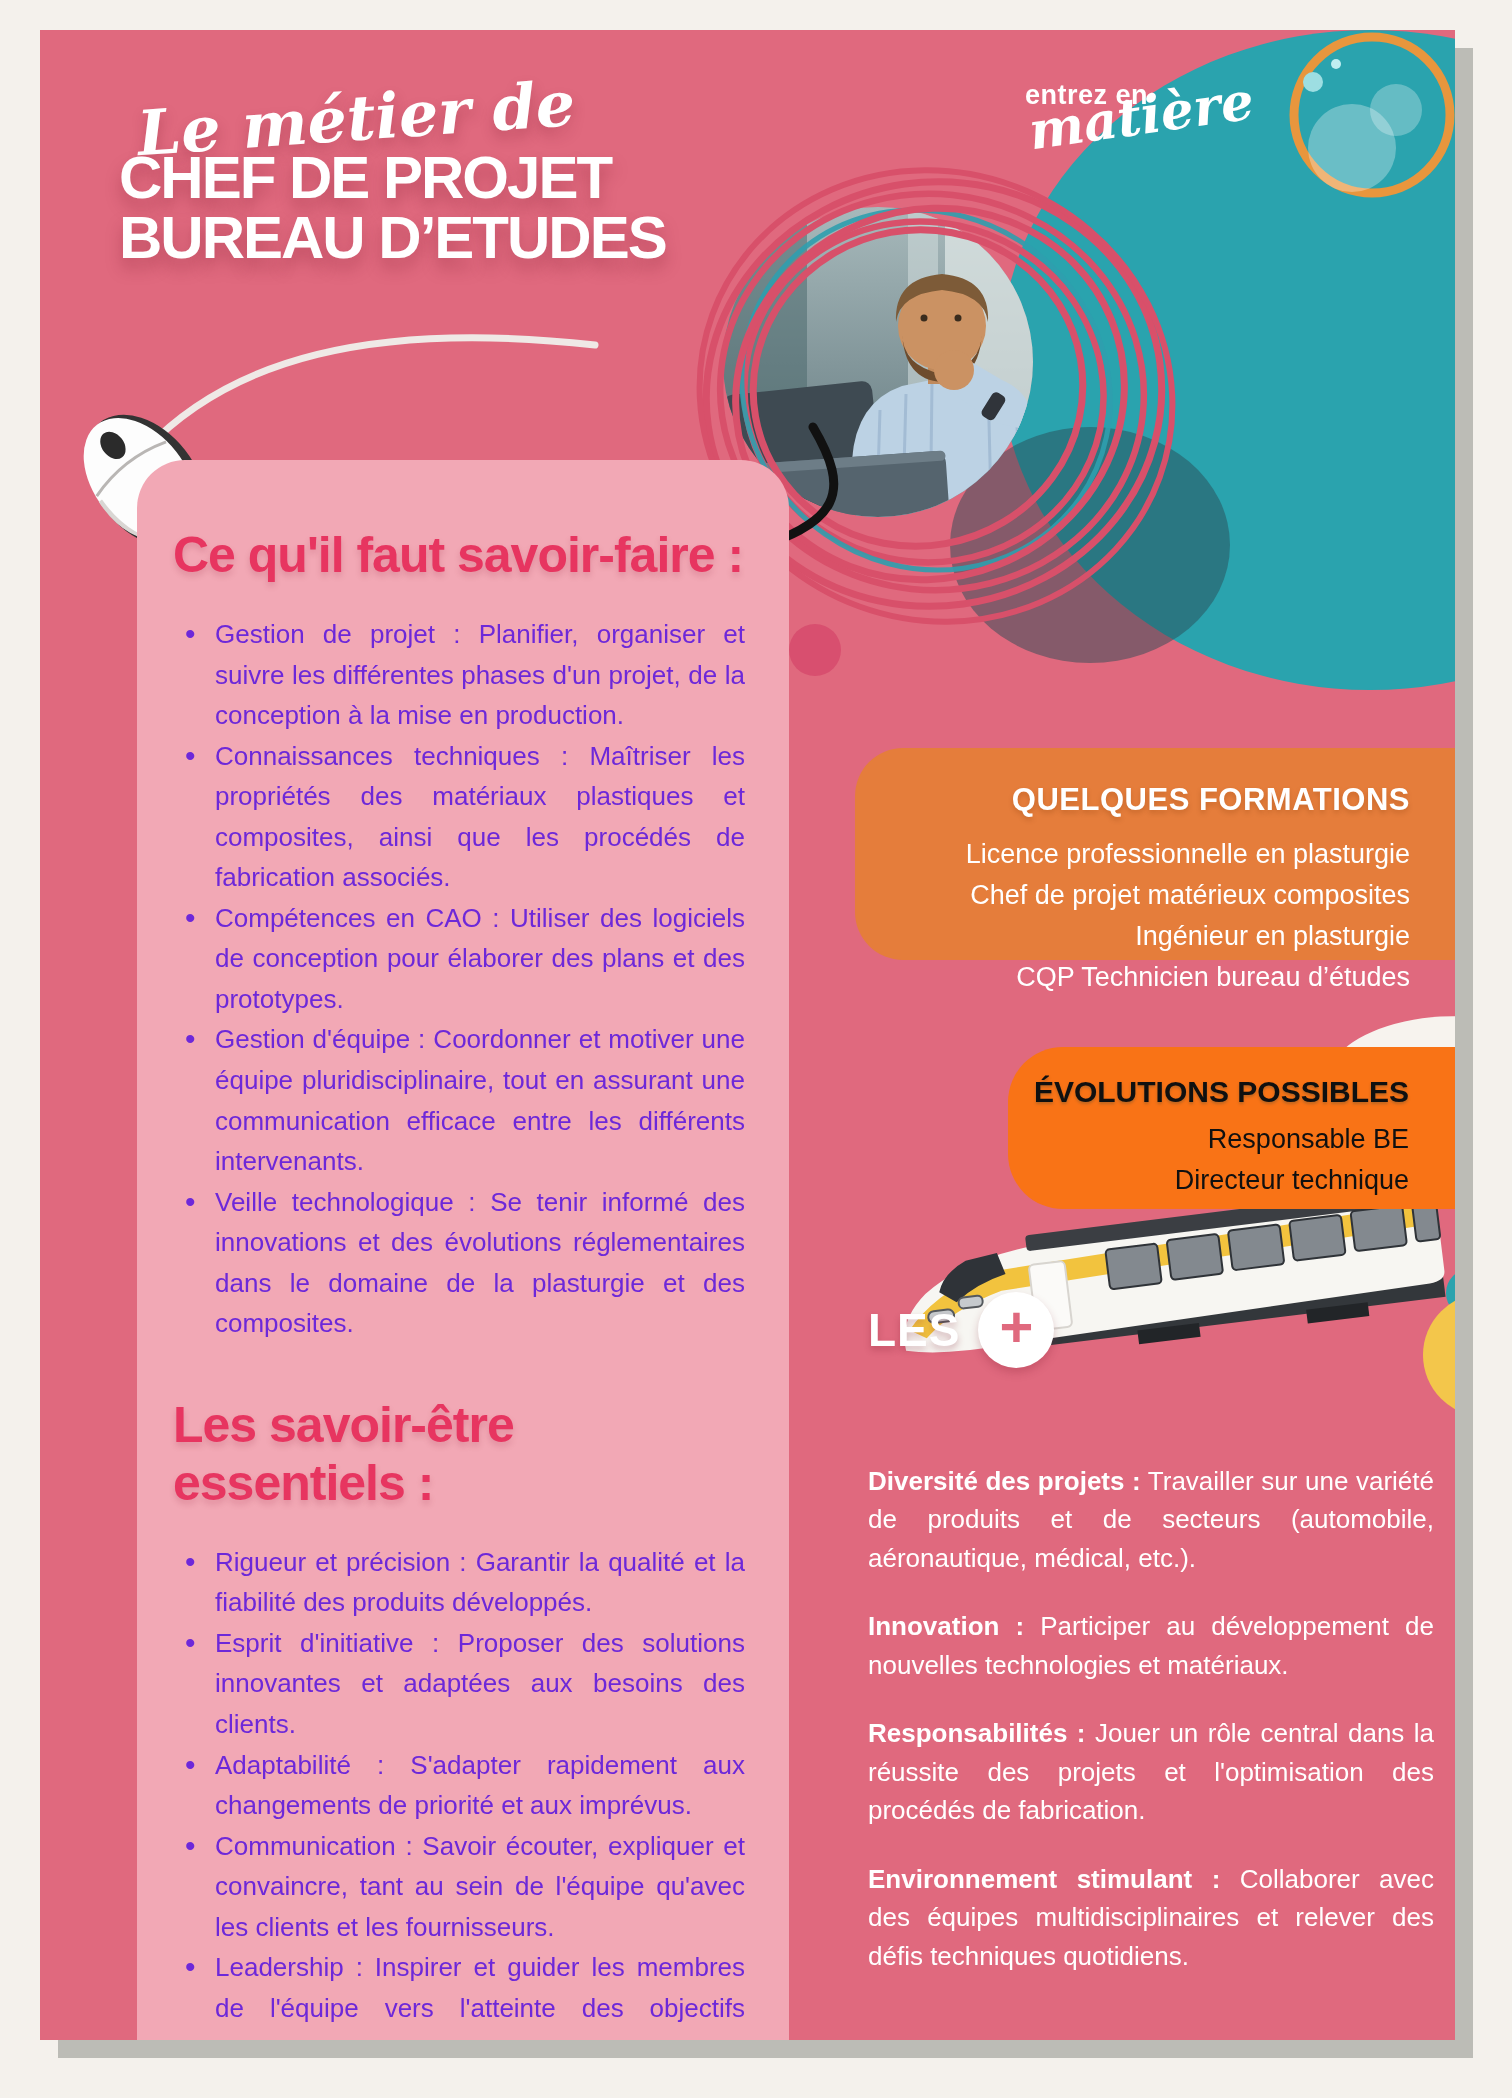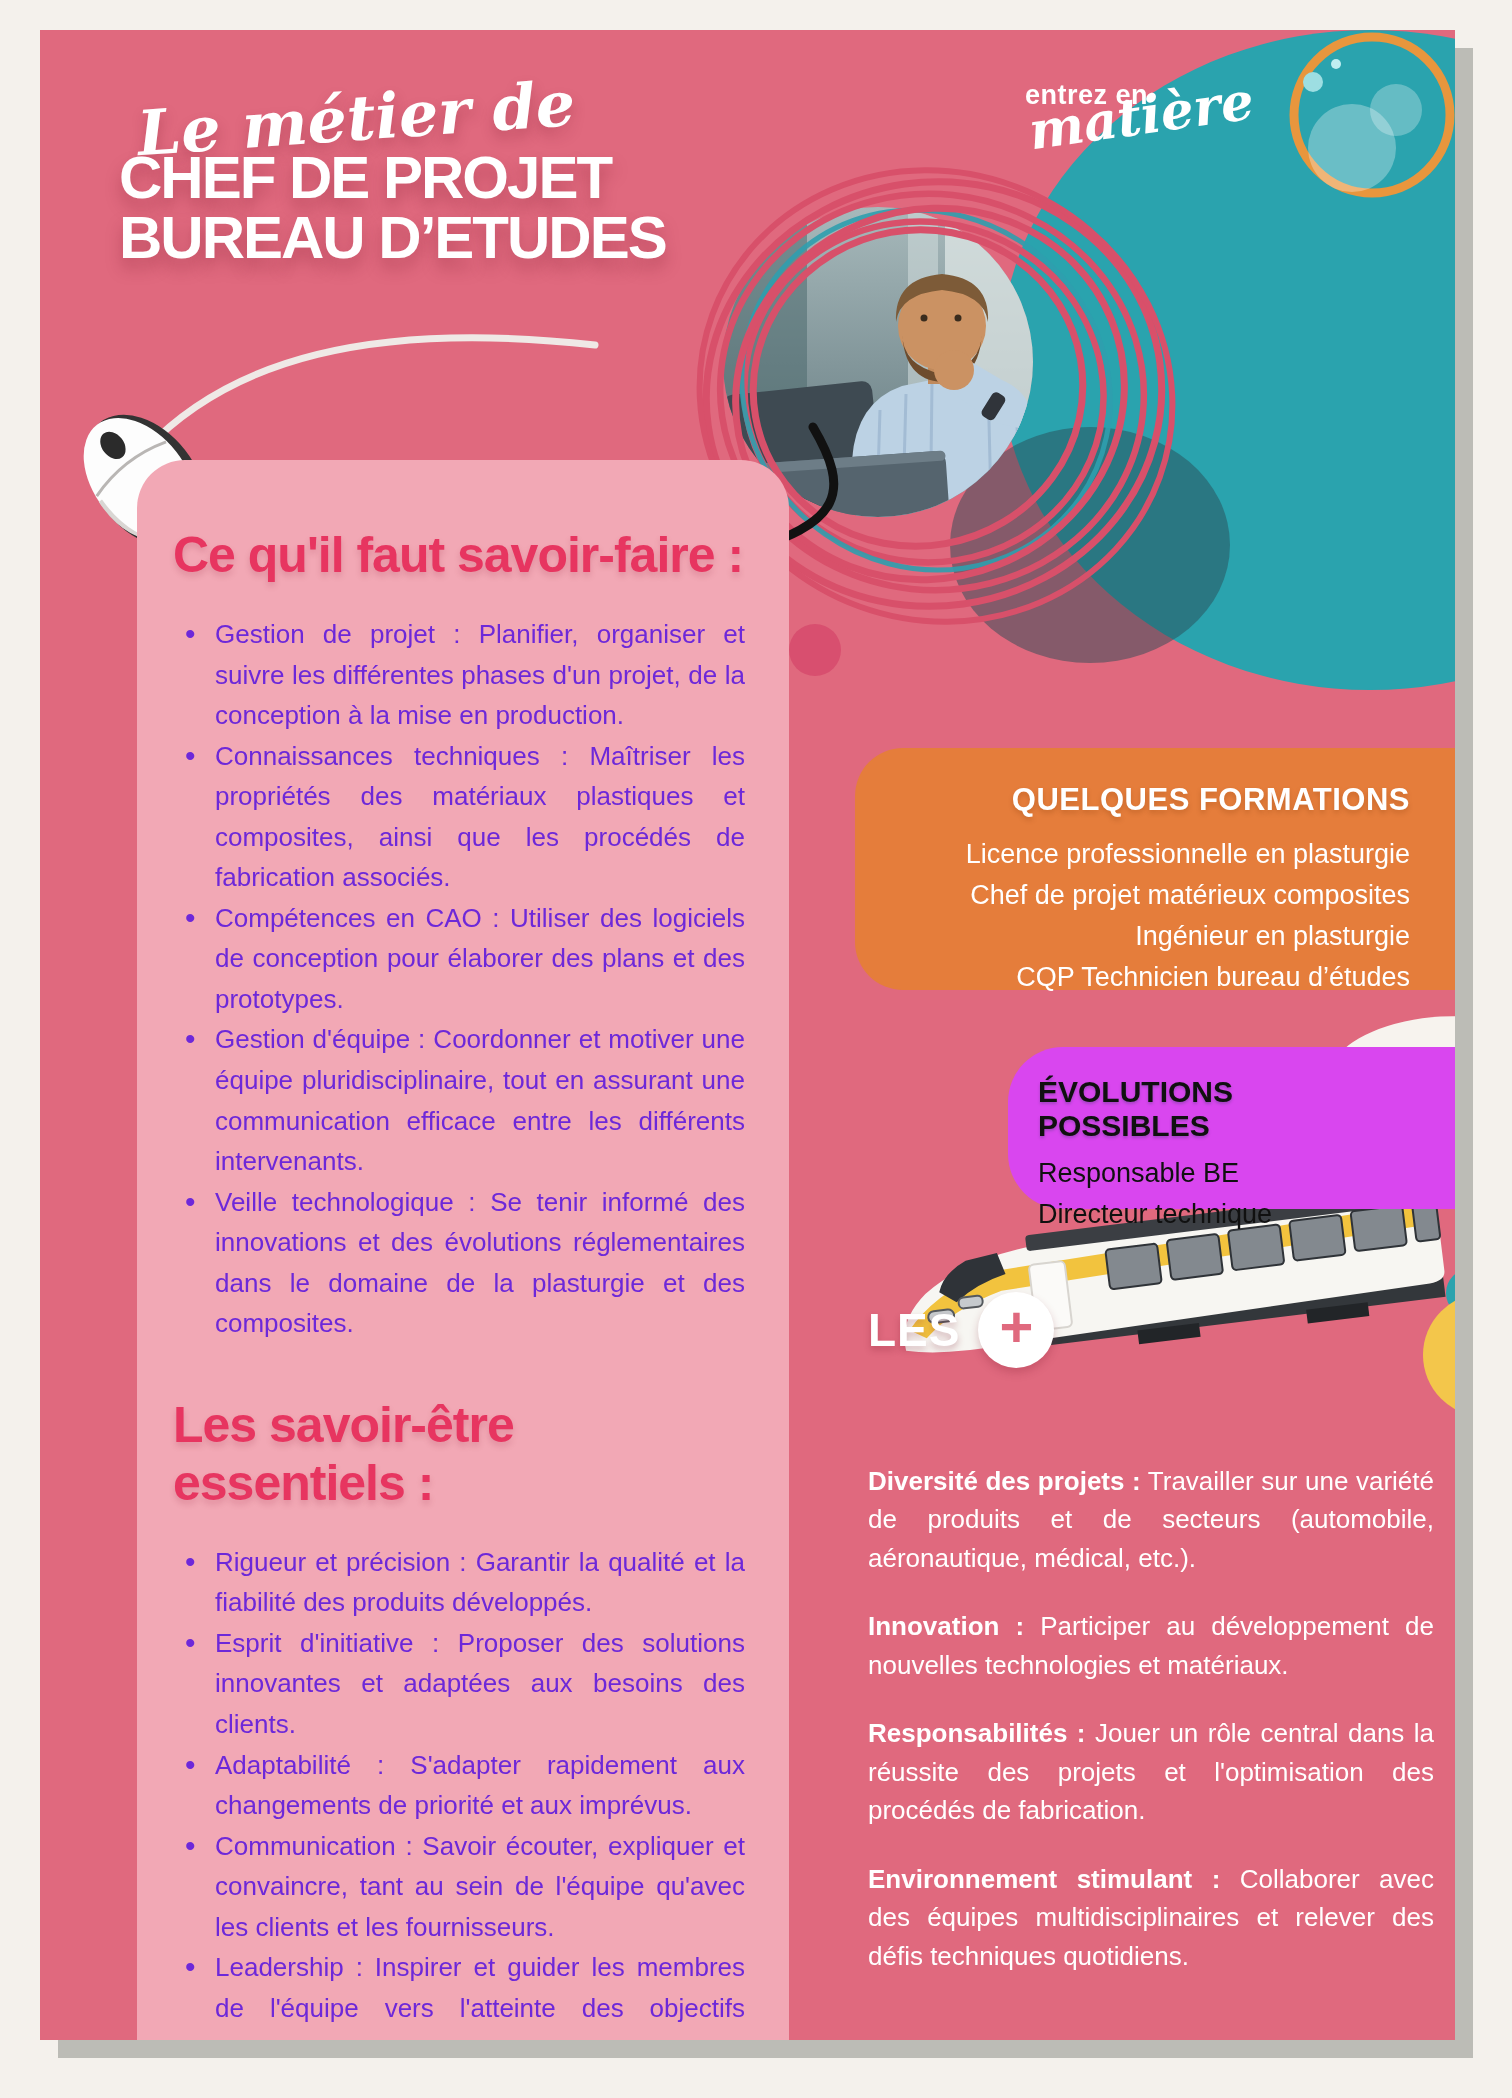--- a/index.html
+++ b/index.html
@@ -27,33 +27,33 @@
   .card-left{position:absolute;left:97px;top:430px;width:652px;height:1580px;background:#f2a8b5;
              border-radius:48px 48px 0 0;z-index:4;padding:66px 36px 0 36px;box-sizing:border-box;}
   .card-h{color:#e73560;font-size:50px;font-weight:800;letter-spacing:-1px;margin:0 0 30px 0;
           text-shadow:0 4px 6px rgba(140,20,50,.18);}
   .card-h2{margin-top:52px;}
   .blist{list-style:none;margin:8px;padding:0;color:#6d28d9;font-size:26px;line-height:1.56;text-align:justify;}
   .blist li{position:relative;padding-left:34px;}
   .blist li::before{content:"\2022";position:absolute;left:4px;top:-3px;font-size:30px;}
 
   
-  .card-orange{position:absolute;left:815px;top:718px;width:600px;height:242px;background:#e57d3b;
+  .card-orange{position:absolute;left:815px;top:718px;width:600px;height:212px;background:#e57d3b;
                border-radius:48px 0 0 48px;z-index:4;box-sizing:border-box;
                padding:34px 45px 0 40px;text-align:right;color:#fff;}
   .card-orange .oh{font-size:31px;font-weight:800;letter-spacing:.5px;margin-bottom:16px;
                    text-shadow:0 3px 5px rgba(120,50,0,.25);}
   .card-orange .oline{font-size:27px;line-height:1.52;}
 
   
   .white-blob{position:absolute;left:1295px;top:988px;width:185px;height:74px;background:#f7f3ee;border-radius:50%;
               transform:rotate(-8deg);z-index:3;}
-  .card-teal{position:absolute;left:968px;top:1017px;width:447px;height:162px;background:#d946ef;
+  .card-teal{position:absolute;left:968px;top:1017px;width:447px;height:162px;background:#f97316;
              border-radius:55px 0 0 55px;z-index:4;box-sizing:border-box;
-             padding:28px 46px 0 30px;color:#101010;}
+             padding:28px 46px 0 18px;text-align:right;color:#101010;}
   .card-teal .th{font-size:30px;font-weight:800;margin-bottom:10px;text-shadow:0 2px 3px rgba(0,60,65,.25);}
   .card-teal .tline{font-size:27px;line-height:1.5;}
 
   
   .lesplus{position:absolute;left:828px;top:1262px;z-index:5;display:flex;align-items:center;gap:18px;color:#fff;}
   .lesplus .les{font-size:46px;font-weight:800;letter-spacing:1px;text-shadow:0 4px 7px rgba(130,30,50,.3);}
   .plus-circle{width:76px;height:76px;border-radius:50%;background:#fff;display:flex;align-items:center;
                justify-content:center;box-shadow:0 5px 9px rgba(130,30,50,.25);}
   .plus-circle span{color:#e0697e;font-size:58px;font-weight:800;line-height:1;margin-top:-6px;}
 

